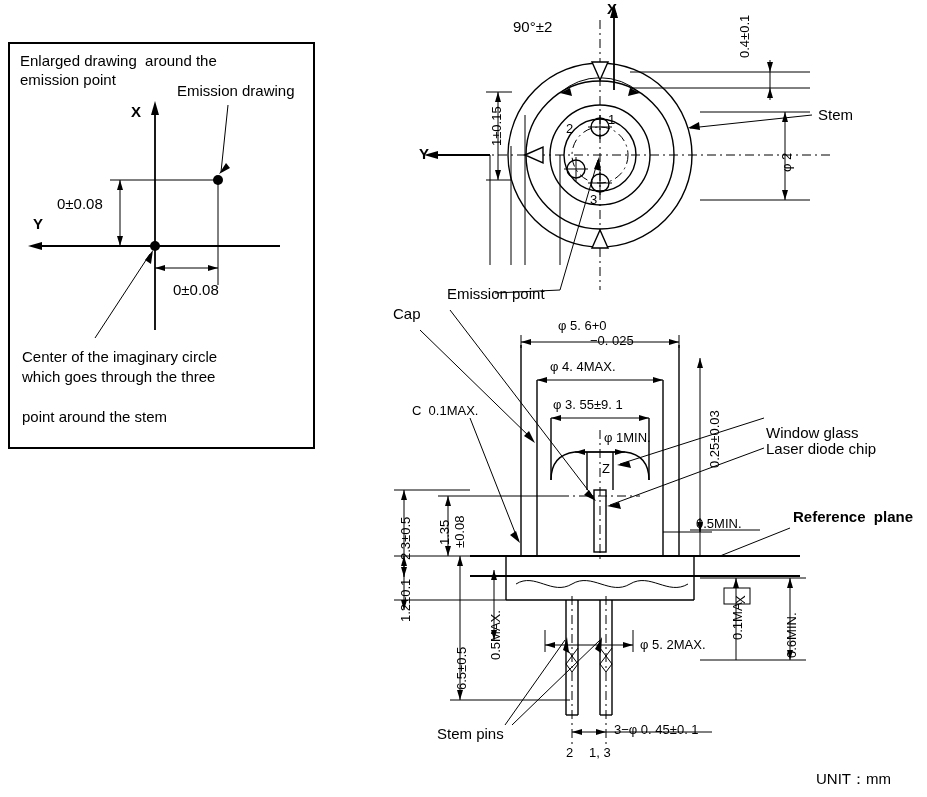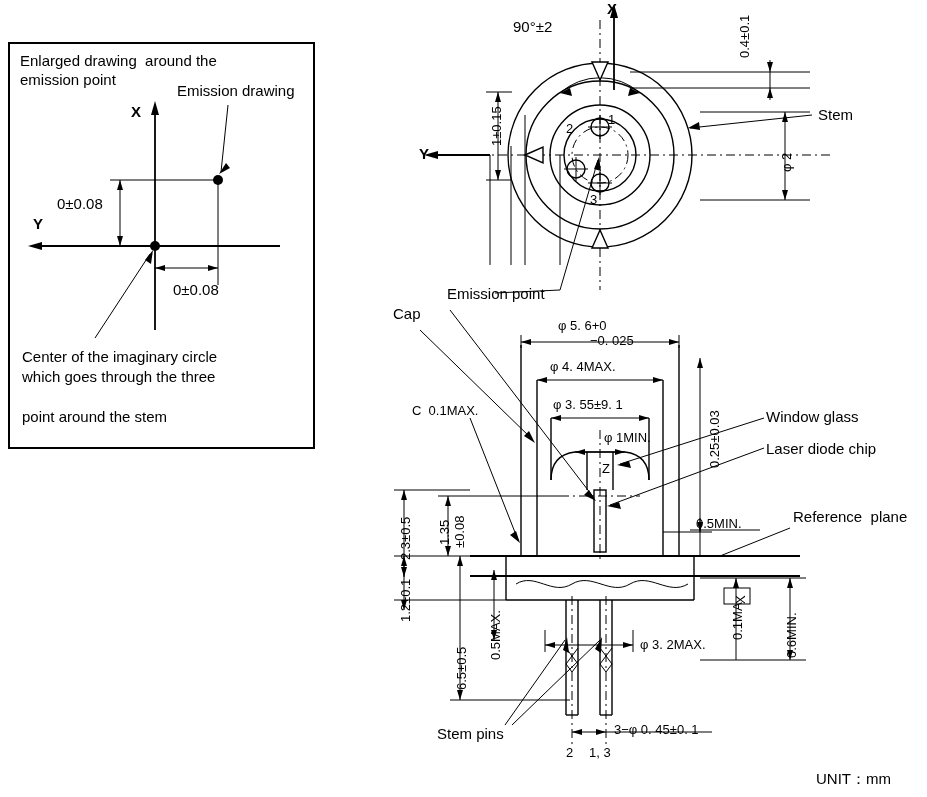--- a/index.html
+++ b/index.html
@@ -323,33 +323,33 @@
   <div class="txt" style="left:447px; top:285px;">Emission point</div>
   <div class="txt small" style="left:558px; top:318px;">φ 5. 6+0</div>
   <div class="txt small" style="left:590px; top:333px;">−0. 025</div>
   <div class="txt small" style="left:550px; top:359px;">φ 4. 4MAX.</div>
   <div class="txt small" style="left:553px; top:397px;">φ 3. 55±9. 1</div>
   <div class="txt small" style="left:566px; top:430px;margin-left:38px;">φ 1MIN.</div>
   <div class="txt small" style="left:602px; top:461px;">Z</div>
   <div class="txt small vert" style="left:707px; top:468px;">0.25±0.03</div>
   <div class="txt small" style="left:412px; top:403px;">C  0.1MAX.</div>
   <div class="txt small" style="left:696px; top:516px;">0.5MIN.</div>
-  <div class="txt" style="left:766px; top:408px;">Window glass</div>
+  <div class="txt" style="left:766px; top:424px;">Window glass</div>
   <div class="txt" style="left:766px; top:440px;">Laser diode chip</div>
-  <div class="txt" style="left:793px; top:508px;">Reference  plane</div>
+  <div class="txt" style="left:793px; top:508px;font-weight:bold;">Reference  plane</div>
   <div class="txt small vert" style="left:398px; top:560px;">2.3±0.5</div>
   <div class="txt small vert" style="left:437px; top:545px;">1.35</div>
   <div class="txt small vert" style="left:452px; top:548px;">±0.08</div>
   <div class="txt small vert" style="left:398px; top:622px;">1.2±0.1</div>
   <div class="txt small vert" style="left:454px; top:690px;">6.5±0.5</div>
   <div class="txt small vert" style="left:488px; top:660px;">0.5MAX.</div>
   <div class="txt small vert" style="left:730px; top:640px;">0.1MA</div>
   <div class="txt small vert" style="left:733px; top:604px;">X</div>
   <div class="txt small vert" style="left:784px; top:658px;">0.6MIN.</div>
-  <div class="txt small" style="left:640px; top:637px;">φ 3. 2MAX.</div>
+  <div class="txt small" style="left:640px; top:637px;">φ 5. 2MAX.</div>
   <div class="txt small" style="left:614px; top:722px;">3−φ 0. 45±0. 1</div>
   <div class="txt" style="left:437px; top:725px;">Stem pins</div>
   <div class="txt small" style="left:566px; top:745px;">2</div>
   <div class="txt small" style="left:589px; top:745px;">1, 3</div>
 
   <div class="txt" style="left:816px; top:770px;">UNIT：mm</div>
 
 </div>
 
 </body></html>

